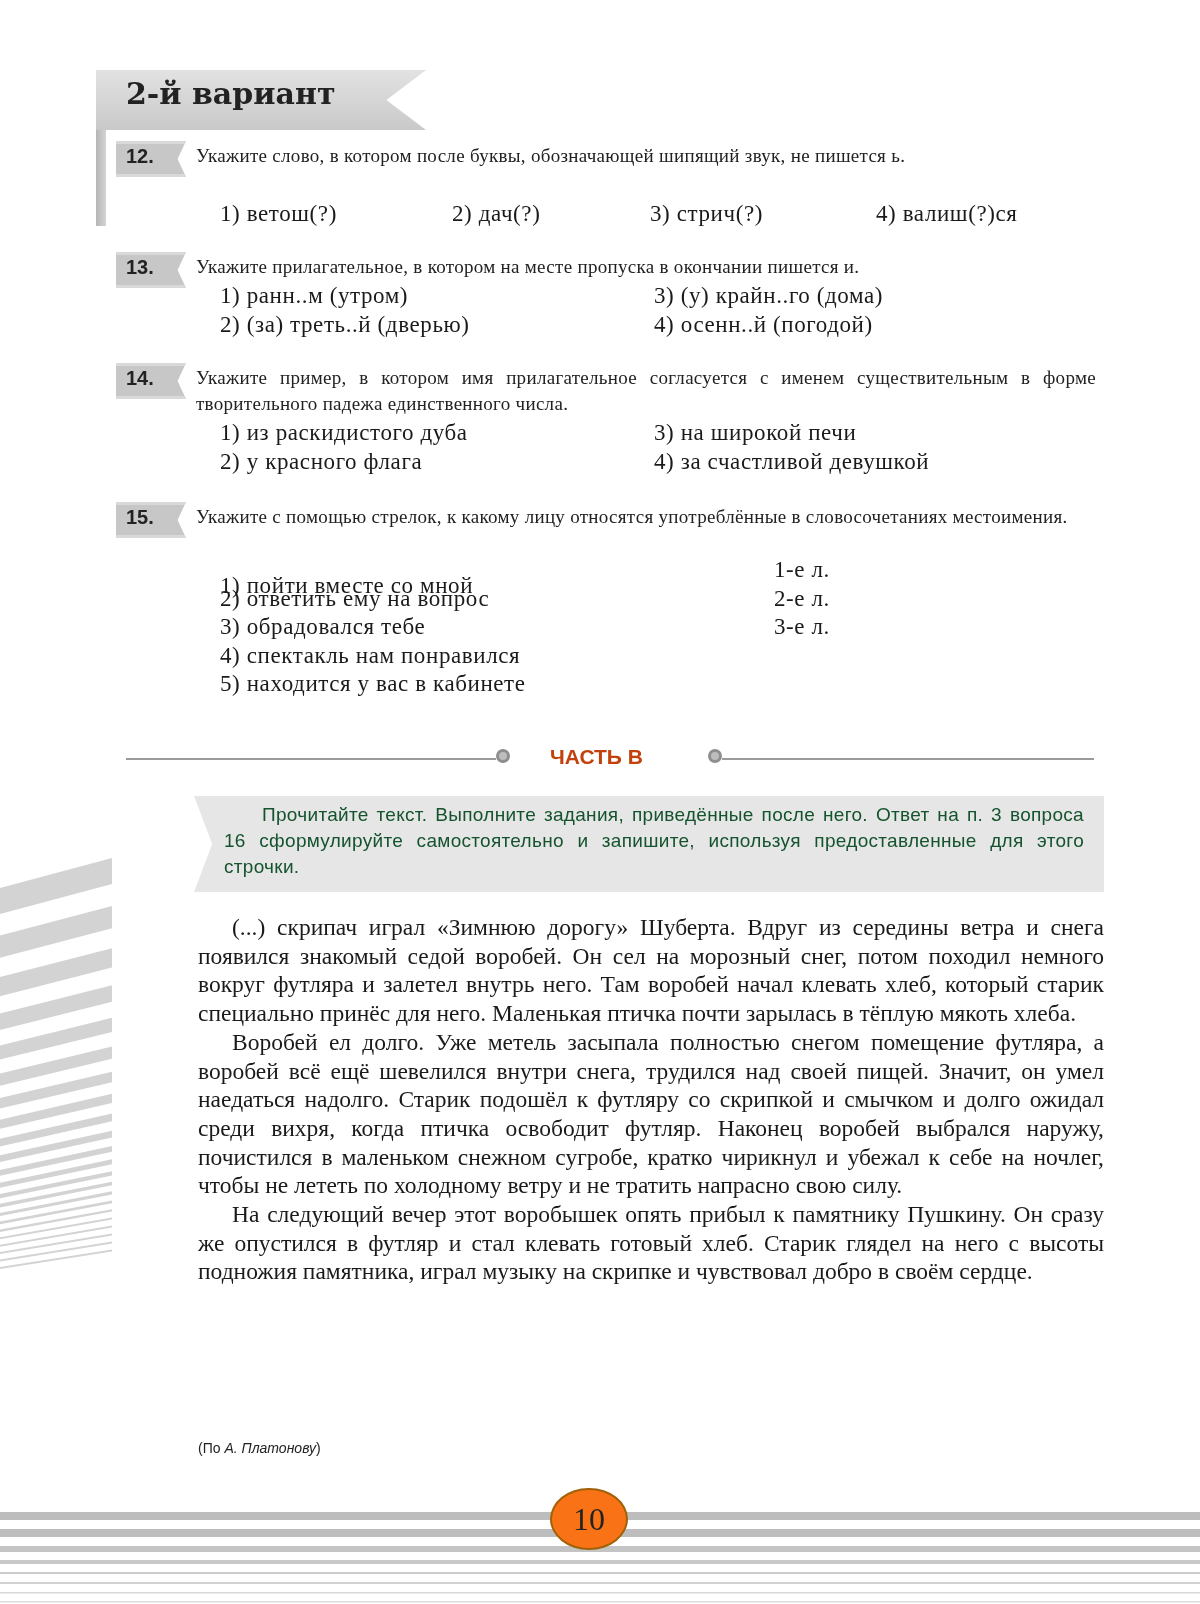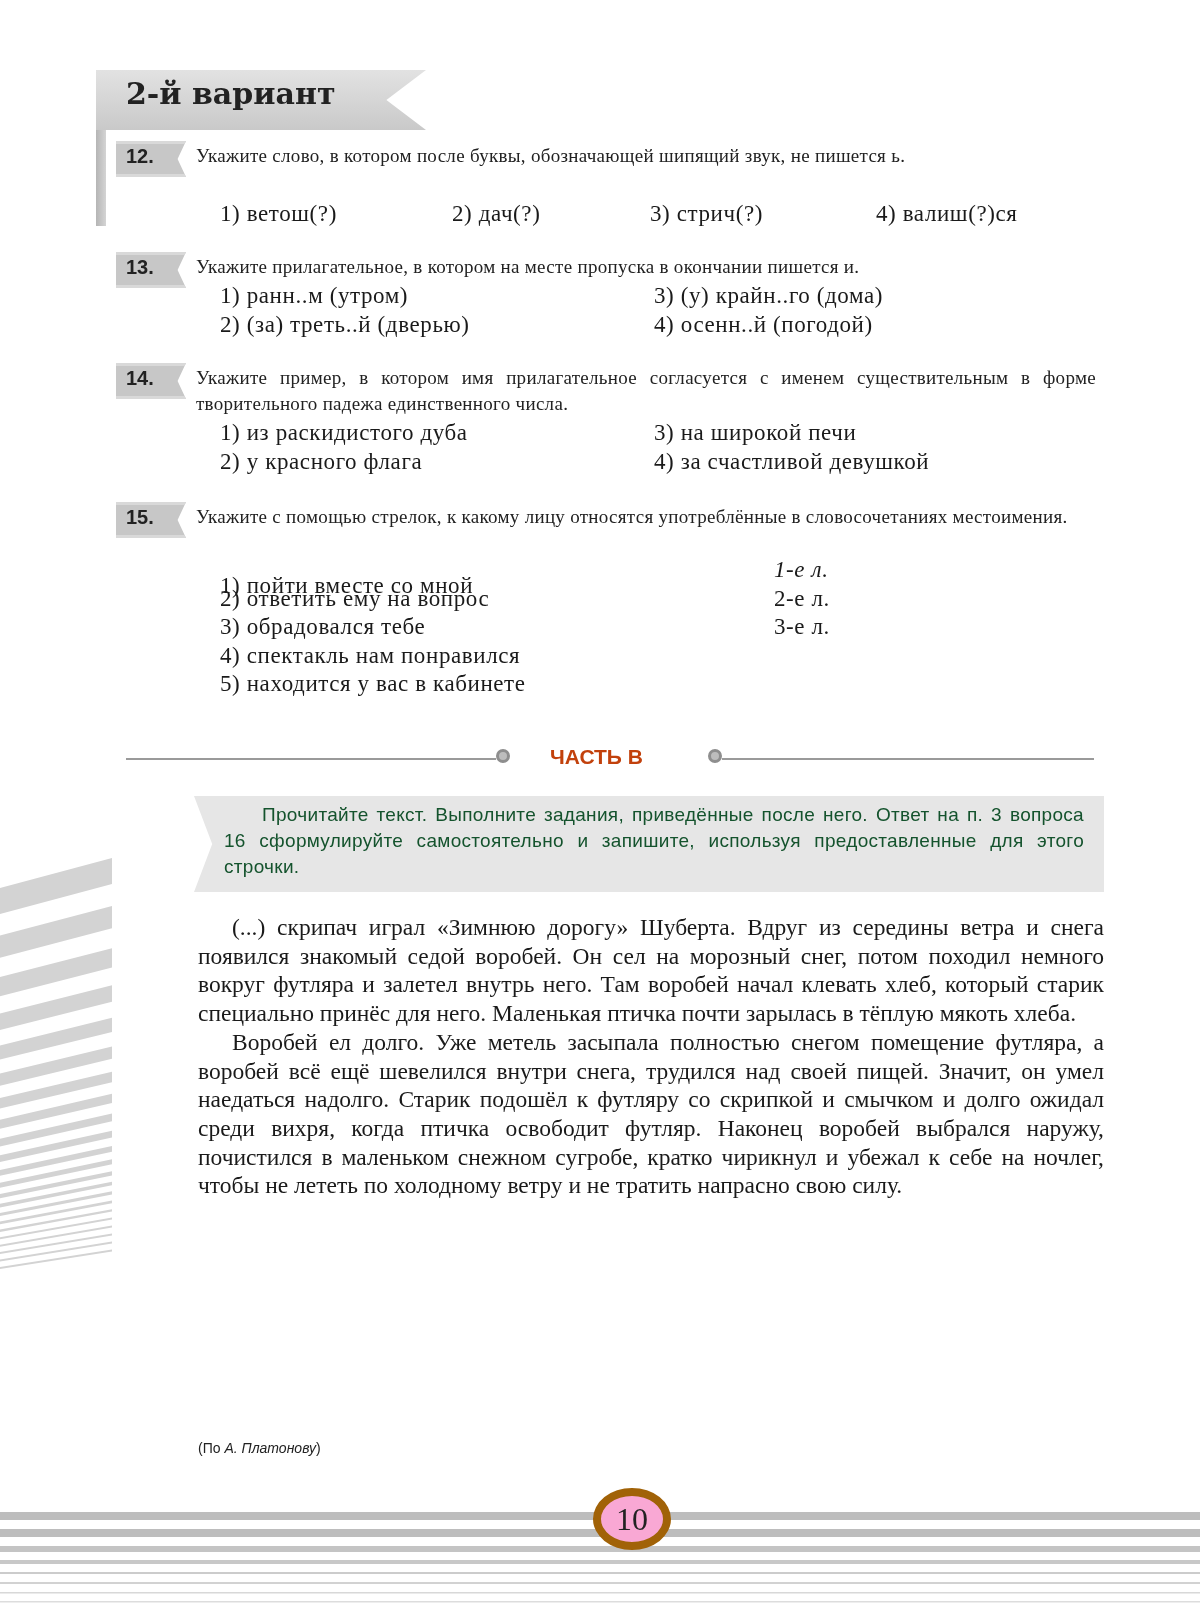--- a/index.html
+++ b/index.html
@@ -80,22 +80,22 @@
     font-family: "Liberation Sans", sans-serif; font-size: 14px; color: #222;
   }
   .source i { font-style: italic; }
 
   
   .left-stripes { position: absolute; left: 0; top: 858px; width: 112px; height: 560px; }
 
   
   .footer-stripes { position: absolute; left: 0; top: 1512px; width: 1200px; height: 92px; }
   .page-circle {
-    position: absolute; left: 593px; top: 1488px; width: 78px; height: 62px; border-radius: 50%;
-    background: #f9a8d4; border: 8px solid #a16207; box-sizing: border-box;
+    position: absolute; left: 550px; top: 1488px; width: 78px; height: 62px; border-radius: 50%;
+    background: #f97316; border: 2px solid #a16207; box-sizing: border-box;
     display: flex; align-items: center; justify-content: center;
     font-size: 32px; color: #222;
   }
 </style>
 </head>
 <body>
 
 <svg class="left-stripes" viewBox="0 0 112 560" preserveAspectRatio="none">
   <g fill="#d3d3d3" id="lstripes">
       <polygon points="0,30 112,0 112,26 0,56"></polygon>
@@ -166,40 +166,41 @@
 <div class="q" style="top:502px;">
   <div class="q-badge"></div>
   <div class="q-num">15.</div>
   <div class="q-text">Укажите с помощью стрелок, к какому лицу относятся употреблённые в словосочетаниях местоимения.</div>
   <div class="opts" style="top:54px;">
     <span class="opt" style="left:0;top:16px;">1) пойти вместе со мной</span>
     <span class="opt" style="left:0;top:28.5px;">2) ответить ему на вопрос</span>
     <span class="opt" style="left:0;top:57px;">3) обрадовался тебе</span>
     <span class="opt" style="left:0;top:85.5px;">4) спектакль нам понравился</span>
     <span class="opt" style="left:0;top:114px;">5) находится у вас в кабинете</span>
-    <span class="opt" style="left:554px;top:0;font-style:italic;">1-е л.</span>
+    <span class="opt" style="left:554px;top:0;">1-е л.</span>
     <span class="opt" style="left:554px;top:28.5px;">2-е л.</span>
     <span class="opt" style="left:554px;top:57px;">3-е л.</span>
   </div>
 </div>
 
 <div class="part-line" style="left:126px;width:370px;"></div>
 <div class="part-dot" style="left:496px;"></div>
 <div class="part-title">ЧАСТЬ В</div>
 <div class="part-dot" style="left:708px;"></div>
 <div class="part-line" style="left:722px;width:372px;"></div>
 
 <div class="instruction"></div>
 <div class="instruction-text">
   <span style="display:inline-block;width:38px;"></span><span>Прочитайте текст. Выполните задания, приведённые после него. Ответ на п. 3 вопроса 16 сформулируйте самостоятельно и запишите, используя предоставленные для этого строчки.</span>
 </div>
 
 <div class="passage">
   <p>(...) скрипач играл «Зимнюю дорогу» Шуберта. Вдруг из середины ветра и снега появился знакомый седой воробей. Он сел на морозный снег, потом походил немного вокруг футляра и залетел внутрь него. Там воробей начал клевать хлеб, который старик специально принёс для него. Маленькая птичка почти зарылась в тёплую мякоть хлеба.</p>
   <p>Воробей ел долго. Уже метель засыпала полностью снегом помещение футляра, а воробей всё ещё шевелился внутри снега, трудился над своей пищей. Значит, он умел наедаться надолго. Старик подошёл к футляру со скрипкой и смычком и долго ожидал среди вихря, когда птичка освободит футляр. Наконец воробей выбрался наружу, почистился в маленьком снежном сугробе, кратко чирикнул и убежал к себе на ночлег, чтобы не лететь по холодному ветру и не тратить напрасно свою силу.</p>
+  <p>На следующий вечер этот воробышек опять прибыл к памятнику Пушкину. Он сразу же опустился в футляр и стал клевать готовый хлеб. Старик глядел на него с высоты подножия памятника, играл музыку на скрипке и чувствовал добро в своём сердце.</p>
 </div>
 <div class="source"><span>(По </span><i>А. Платонову</i><span>)</span></div>
 
 <svg class="footer-stripes" viewBox="0 0 1200 92" preserveAspectRatio="none">
   <rect x="0" y="0" width="1200" height="8" fill="#bdbdbd"></rect>
   <rect x="0" y="17" width="1200" height="8" fill="#bdbdbd"></rect>
   <rect x="0" y="34" width="1200" height="6" fill="#c4c4c4"></rect>
   <rect x="0" y="48" width="1200" height="4" fill="#c8c8c8"></rect>
   <rect x="0" y="60" width="1200" height="2" fill="#cccccc"></rect>
   <rect x="0" y="70" width="1200" height="2" fill="#d2d2d2"></rect>

